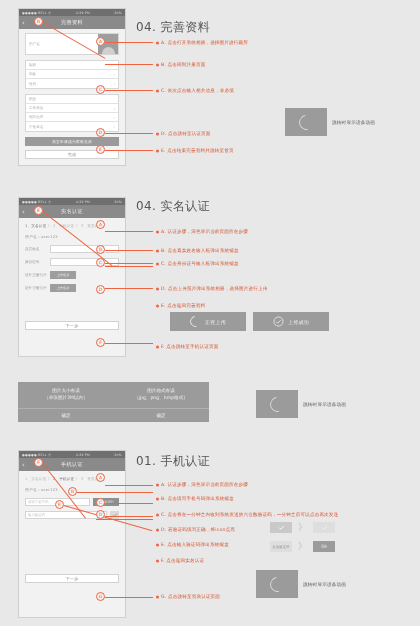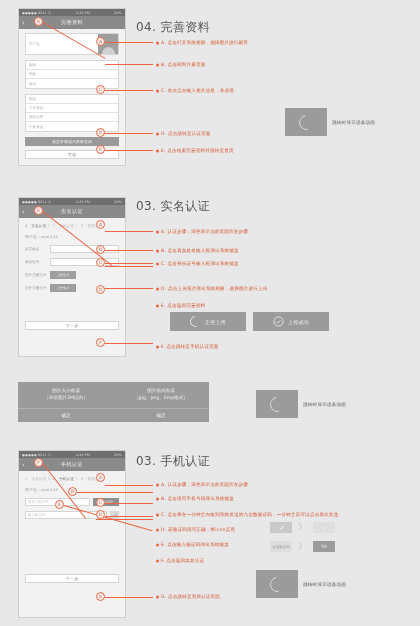--- a/index.html
+++ b/index.html
@@ -340,21 +340,21 @@
 
   <div class="badge" style="left:96px; top:258px;">C</div>
   <div class="lead" style="left:105px; top:263px; width:48px;"></div>
 
   <div class="badge" style="left:96px; top:285px;">D</div>
   <div class="lead" style="left:105px; top:288px; width:48px;"></div>
 
   <div class="badge" style="left:96px; top:338px;">F</div>
   <div class="lead" style="left:105px; top:343px; width:48px;"></div>
 
-  <div class="sec-title" style="left:136px; top:198px;">03. 实名认证</div>
+  <div class="sec-title" style="left:136px; top:198px;">04. 实名认证</div>
   <div class="note" style="left:161px; top:229px;">A. 认证步骤，深色显示当前页面所在步骤</div>
   <div class="note" style="left:161px; top:248px;">B. 点击真实姓名输入框弹出系统键盘</div>
   <div class="note" style="left:161px; top:261px;">C. 点击身份证号输入框弹出系统键盘</div>
   <div class="note" style="left:161px; top:286px;">D. 点击上传照片弹出系统相册，选择图片进行上传</div>
   <div class="note" style="left:161px; top:303px;">E. 点击返回完善资料</div>
   <div class="note" style="left:161px; top:344px;">F. 点击跳转至手机认证页面</div>
 
   <div class="pill" style="left:170px; top:312px; width:76px;">
     <span class="sp"></span>
     <span>正在上传</span>
@@ -440,21 +440,21 @@
 
   <div class="badge" style="left:96px; top:510px;">D</div>
   <div class="lead" style="left:105px; top:516px; width:48px;"></div>
 
   <div class="badge" style="left:55px; top:500px;">E</div>
   <div class="diag" style="left:64px; top:505px; width:92px; transform:rotate(16deg);"></div>
 
   <div class="badge" style="left:96px; top:592px;">G</div>
   <div class="lead" style="left:105px; top:597px; width:48px;"></div>
 
-  <div class="sec-title" style="left:136px; top:453px;">03. 手机认证</div>
+  <div class="sec-title" style="left:136px; top:453px;">01. 手机认证</div>
   <div class="note" style="left:161px; top:482px;">A. 认证步骤，深色显示当前页面所在步骤</div>
   <div class="note" style="left:161px; top:496px;">B. 点击填写手机号码弹出系统键盘</div>
   <div class="note" style="left:161px; top:512px;">C. 点击将在一分钟之内收到系统发送的六位数验证码，一分钟之后可以点击再次发送</div>
   <div class="note" style="left:161px; top:527px;">D. 若验证码填写正确，将icon点亮</div>
   <div class="note" style="left:161px; top:542px;">E. 点击输入验证码弹出系统键盘</div>
   <div class="note" style="left:161px; top:558px;">F. 点击返回实名认证</div>
   <div class="note" style="left:161px; top:594px;">G. 点击跳转至资质认证页面</div>
 
   <div class="seq" style="left:270px; top:522px;">
     <span class="cell dark">

